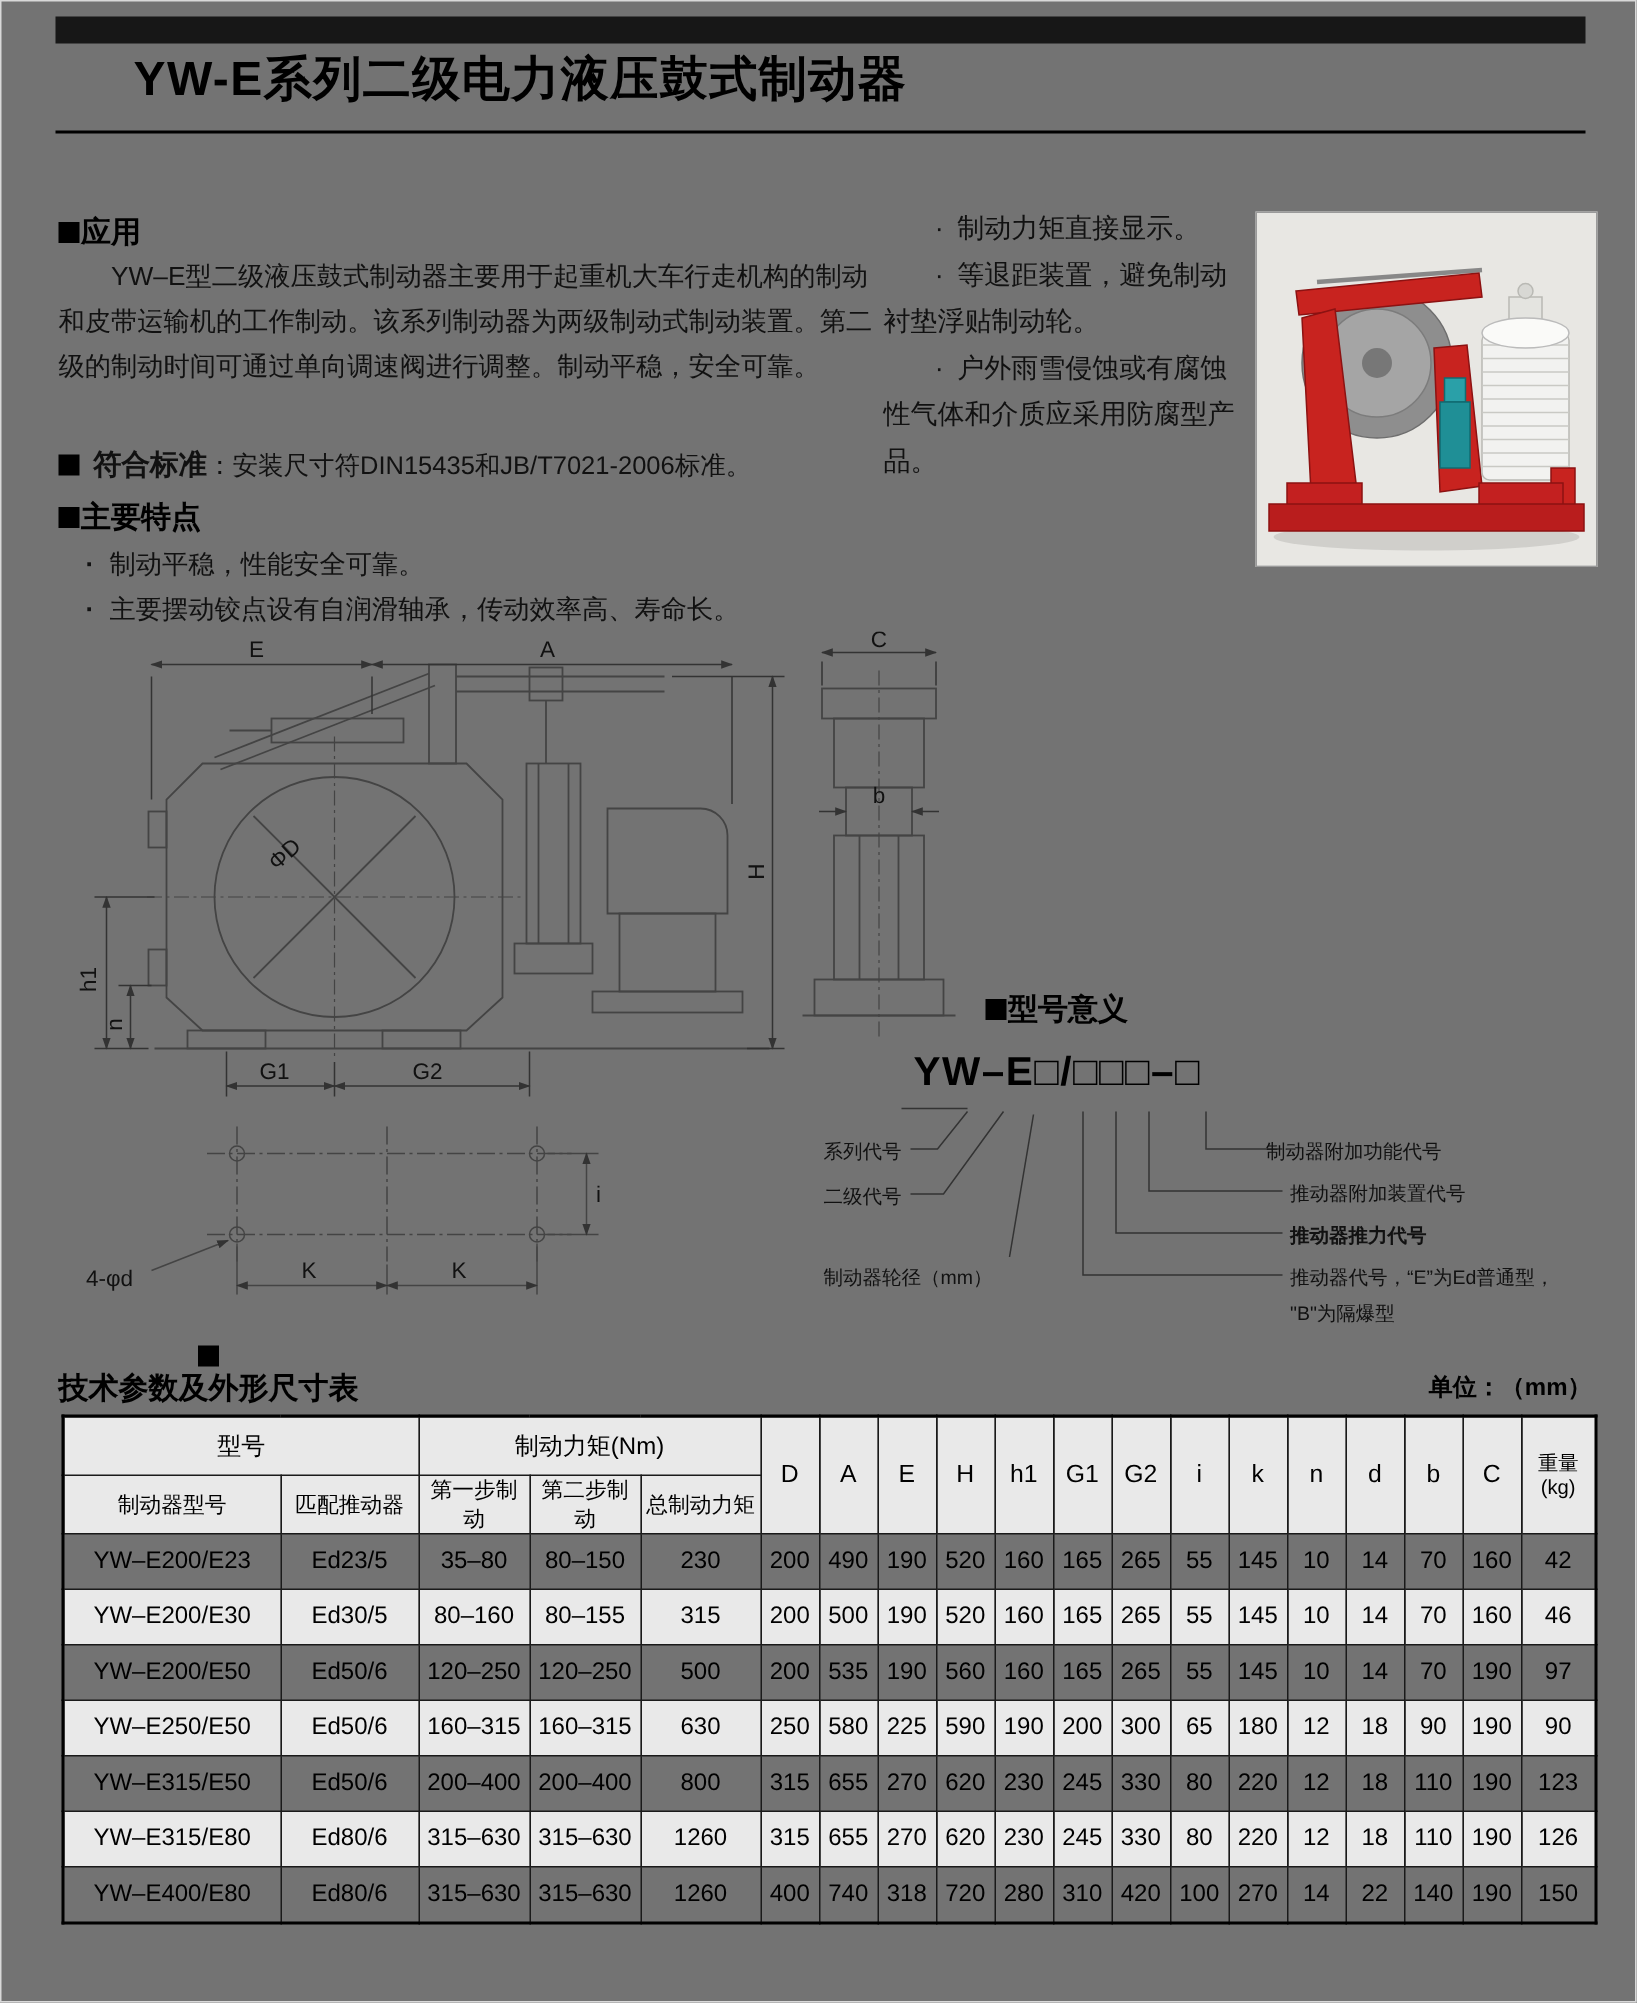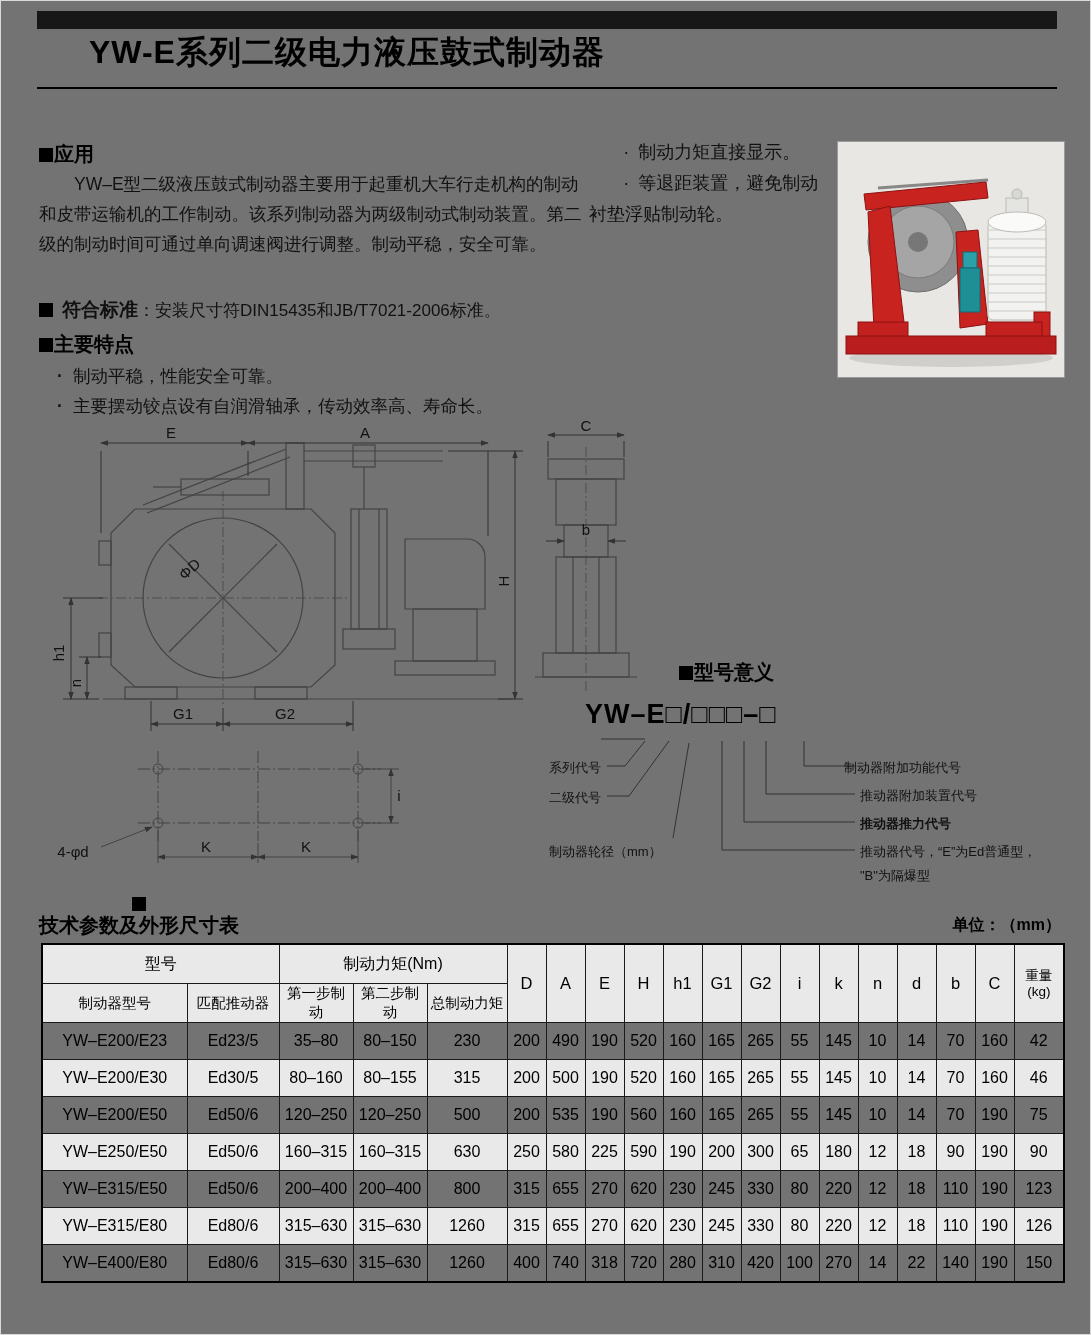--- a/index.html
+++ b/index.html
@@ -27,23 +27,23 @@
 
   .highlights{left:588px;top:136px;width:242px;}
   .hl-item{font-size:18px;line-height:31px;color:#111;text-indent:1.9em;position:relative;}
   .hl-item::before{content:"\00b7\2002";}
 
   .photo{left:836px;top:140px;width:228px;height:237px;border:1px solid #9a9a9a;background:#e8e7e3;box-sizing:border-box;}
 
   .tech{left:42px;top:420px;}
   .tech text{font-family:"Liberation Sans",sans-serif;}
 
-  .sec-model{left:678px;top:658px;}
+  .sec-model{left:656px;top:658px;}
   .model-diagram{left:548px;top:694px;width:528px;height:208px;}
-  .model-code{position:absolute;left:36px;top:4px;font-size:27px;font-weight:bold;letter-spacing:1px;color:#000;white-space:nowrap;}
+  .model-code{position:absolute;left:60px;top:4px;font-size:27px;font-weight:bold;letter-spacing:1px;color:#000;white-space:nowrap;}
   .ml-label,.mr-label{position:absolute;font-size:13px;color:#111;white-space:nowrap;}
   .model-lines{position:absolute;left:0;top:0;}
 
   .sec-table{left:38px;top:896px;flex-direction:column;}
   .unit-note{left:880px;top:914px;width:180px;text-align:right;font-size:16px;font-weight:bold;color:#000;}
 
   .spec-wrap{left:40px;top:942px;}
   table.spec{border-collapse:collapse;table-layout:fixed;width:1022px;border:2px solid #000;padding-left:45px;}
   .spec th,.spec td{border:1px solid #1a1a1a;text-align:center;vertical-align:middle;padding:0 2px;color:#000;overflow:hidden;}
   .spec thead th{background:#e9e9e9;font-weight:normal;}
@@ -80,20 +80,21 @@
     <span>主要特点</span>
   </div>
   <div class="abs features-list">
     <div class="bullet-item">制动平稳，性能安全可靠。</div>
     <div class="bullet-item">主要摆动铰点设有自润滑轴承，传动效率高、寿命长。</div>
   </div>
 
   <div class="abs highlights">
     <div class="hl-item">制动力矩直接显示。</div>
     <div class="hl-item">等退距装置，避免制动衬垫浮贴制动轮。</div>
+    <div class="hl-item">户外雨雪侵蚀或有腐蚀性气体和介质应采用防腐型产品。</div>
   </div>
 
   <div class="abs photo">
     <svg width="226" height="235" viewBox="0 0 226 235">
       <rect width="226" height="235" fill="#e8e7e3"></rect>
       <ellipse cx="113" cy="216" rx="102" ry="9" fill="rgba(0,0,0,0.10)"></ellipse>
       <circle cx="80" cy="100" r="50" fill="#8e8e8e" stroke="#6e6e6e"></circle>
       <circle cx="80" cy="100" r="36" fill="#a5a5a5" stroke="#7c7c7c"></circle>
       <circle cx="80" cy="100" r="10" fill="#777777"></circle>
       <line x1="40" y1="46" x2="150" y2="38" stroke="#888" stroke-width="3"></line>
@@ -379,21 +380,21 @@
             <td>560</td>
             <td>160</td>
             <td>165</td>
             <td>265</td>
             <td>55</td>
             <td>145</td>
             <td>10</td>
             <td>14</td>
             <td>70</td>
             <td>190</td>
-            <td>75</td>
+            <td>97</td>
           </tr>
           <tr>
             <td>YW–E250/E50</td>
             <td>Ed50/6</td>
             <td>160–315</td>
             <td>160–315</td>
             <td>630</td>
             <td>250</td>
             <td>580</td>
             <td>225</td>

